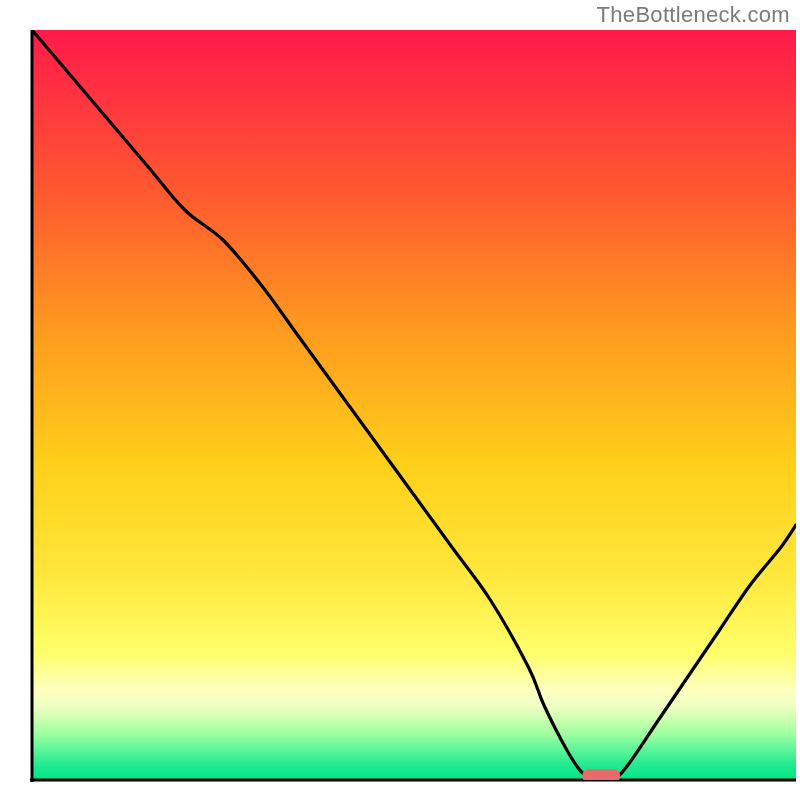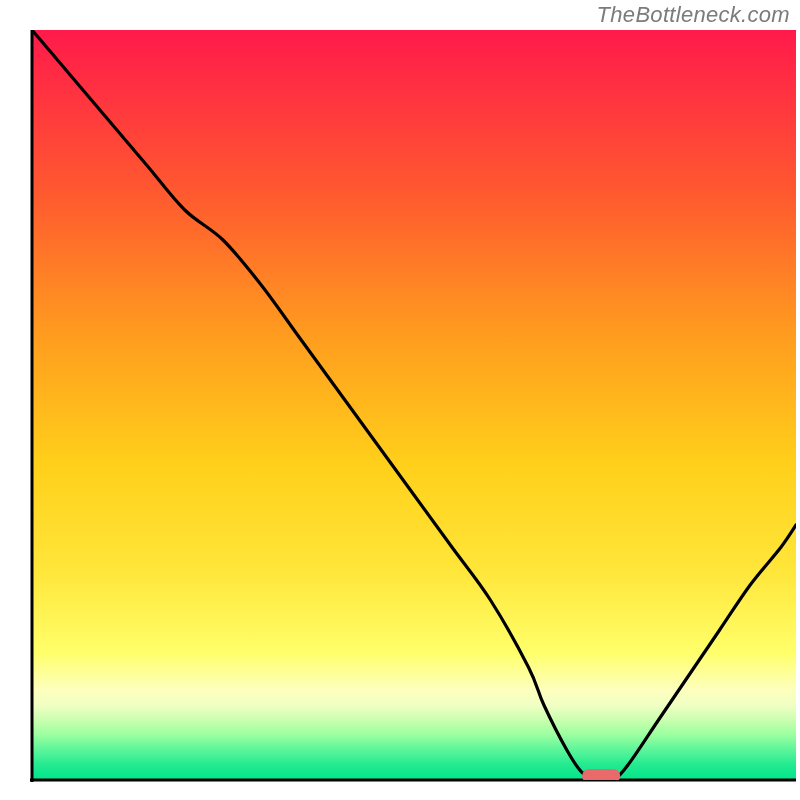--- a/index.html
+++ b/index.html
@@ -17,21 +17,20 @@
   }
   .watermark {
     position: absolute;
     top: 2px;
     right: 10px;
     color: #7b7b7b;
     font-size: 22px;
     font-weight: 500;
     letter-spacing: 0.3px;
     z-index: 50;
-    font-style: italic;
   }
   svg.plot {
     position: absolute;
     inset: 0;
     width: 800px;
     height: 800px;
     display: block;
   }
 </style>
 </head>

